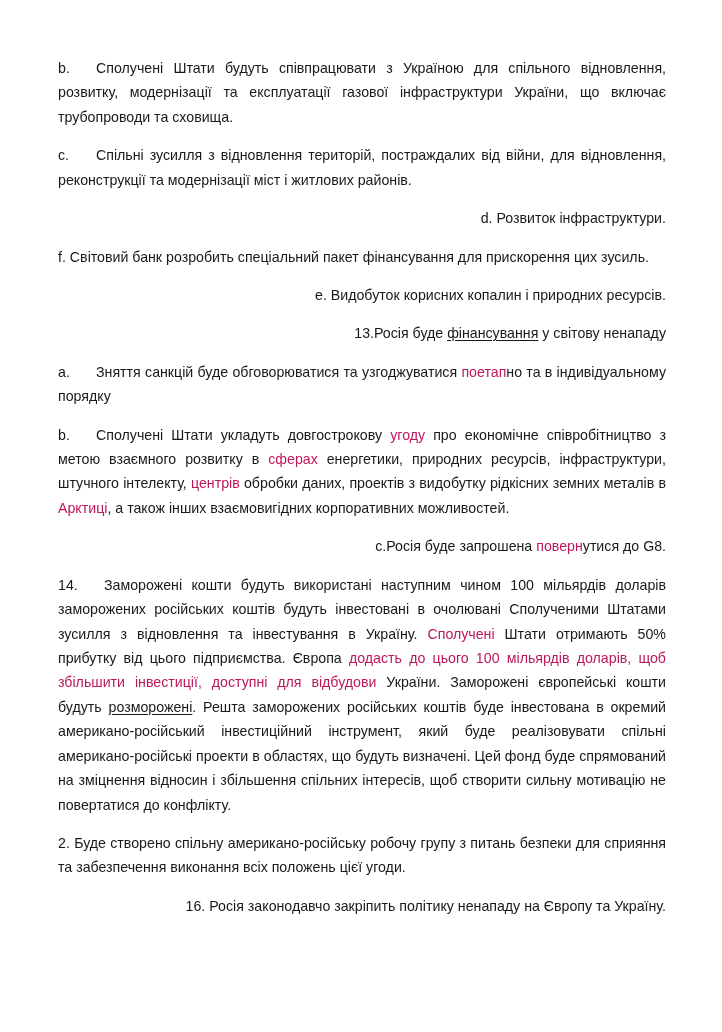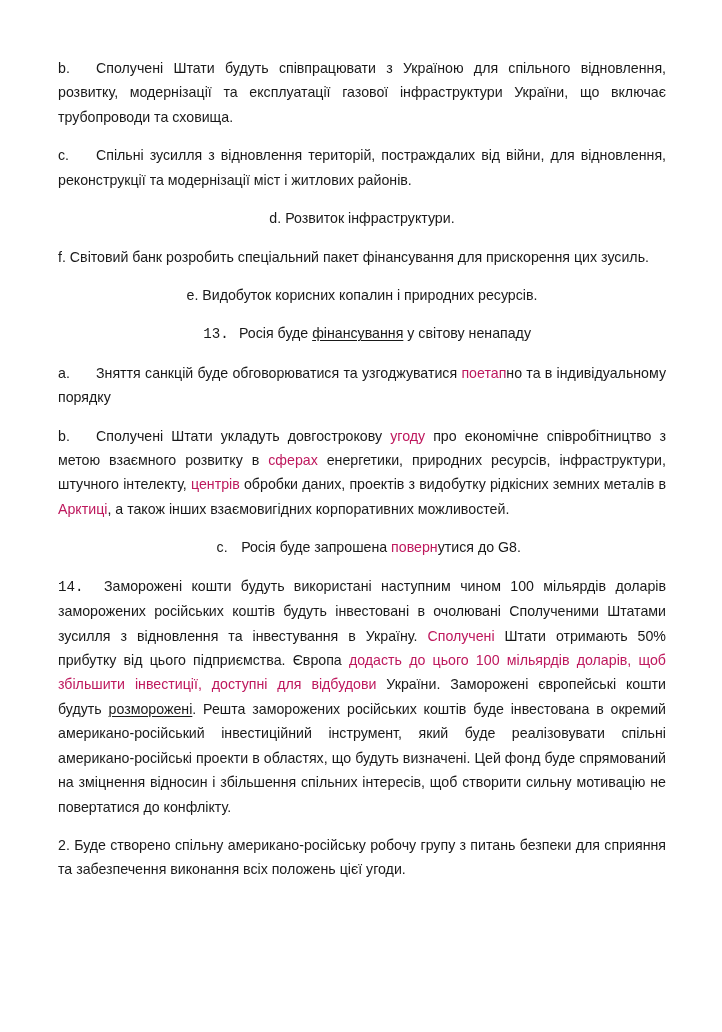--- a/index.html
+++ b/index.html
@@ -27,33 +27,32 @@
     margin: 0 0 14px 0;
     font-size: 14.2px;
     line-height: 1.72;
     text-align: justify;
     text-justify: inter-word;
     color: #191919;
     -webkit-hyphens: none;
     hyphens: none;
   }
   p.para.nojustify {
-    text-align: center;
+    text-align: right;
   }
   .lbl {
     display: inline-block;
   }
   .lbl-tab {
     display: inline-block;
     min-width: 38px;
   }
   .lbl-tab-wide {
     display: inline-block;
     min-width: 46px;
-    font-family: Liberation Mono, monospace;
   }
   .u {
     text-decoration: underline;
     text-decoration-thickness: 1px;
     text-underline-offset: 2px;
   }
   .faint {
     color: #be185d;
   }
 </style>
@@ -66,14 +65,15 @@
       <p class="para"><span class="lbl lbl-tab">c.</span><span>Спільні зусилля з відновлення територій, постраждалих від війни, для відновлення, реконструкції та модернізації міст і житлових районів.</span></p>
       <p class="para nojustify"><span class="lbl ">d.</span> <span>Розвиток інфраструктури.</span></p>
       <p class="para"><span class="lbl ">f.</span> <span>Світовий банк розробить спеціальний пакет фінансування для прискорення цих зусиль.</span></p>
       <p class="para nojustify"><span class="lbl ">e.</span> <span>Видобуток корисних копалин і природних ресурсів.</span></p>
       <p class="para nojustify"><span class="lbl lbl-tab-wide">13.</span><span>Росія буде </span><span class="u">фінансування</span><span> у світову ненападу</span></p>
       <p class="para"><span class="lbl lbl-tab">a.</span><span>Зняття санкцій буде обговорюватися та узгоджуватися </span><span class="faint">поетап</span><span>но та в індивідуальному порядку</span></p>
       <p class="para"><span class="lbl lbl-tab">b.</span><span>Сполучені Штати укладуть довгострокову </span><span class="faint">угоду</span><span> про економічне співробітництво з метою взаємного розвитку в </span><span class="faint">сферах</span><span> енергетики, природних ресурсів, інфраструктури, штучного інтелекту, </span><span class="faint">центрів</span><span> обробки даних, проектів з видобутку рідкісних земних металів в </span><span class="faint">Арктиці</span><span>, а також інших взаємовигідних корпоративних можливостей.</span></p>
       <p class="para nojustify"><span class="lbl lbl-tab">c.</span><span>Росія буде запрошена </span><span class="faint">поверн</span><span>утися до G8.</span></p>
       <p class="para"><span class="lbl lbl-tab-wide">14.</span><span>Заморожені кошти будуть використані наступним чином 100 мільярдів доларів заморожених російських коштів будуть інвестовані в очолювані Сполученими Штатами зусилля з відновлення та інвестування в Україну. </span><span class="faint">Сполучені</span><span> Штати отримають 50% прибутку від цього підприємства. Європа </span><span class="faint">додасть до цього 100 мільярдів доларів, щоб збільшити інвестиції, доступні для відбудови</span><span> України. Заморожені європейські кошти будуть </span><span class="u">розморожені</span><span>. Решта заморожених російських коштів буде інвестована в окремий американо-російський інвестиційний інструмент, який буде реалізовувати спільні американо-російські проекти в областях, що будуть визначені. Цей фонд буде спрямований на зміцнення відносин і збільшення спільних інтересів, щоб створити сильну мотивацію не повертатися до конфлікту.</span></p>
       <p class="para"><span class="lbl ">2.</span> <span>Буде створено спільну американо-російську робочу групу з питань безпеки для сприяння та забезпечення виконання всіх положень цієї угоди.</span></p>
+      <p class="para nojustify"><span class="lbl ">16.</span> <span>Росія законодавчо закріпить політику ненападу на Європу та Україну.</span></p>
     </div>
 </div>
 
 </body></html>

